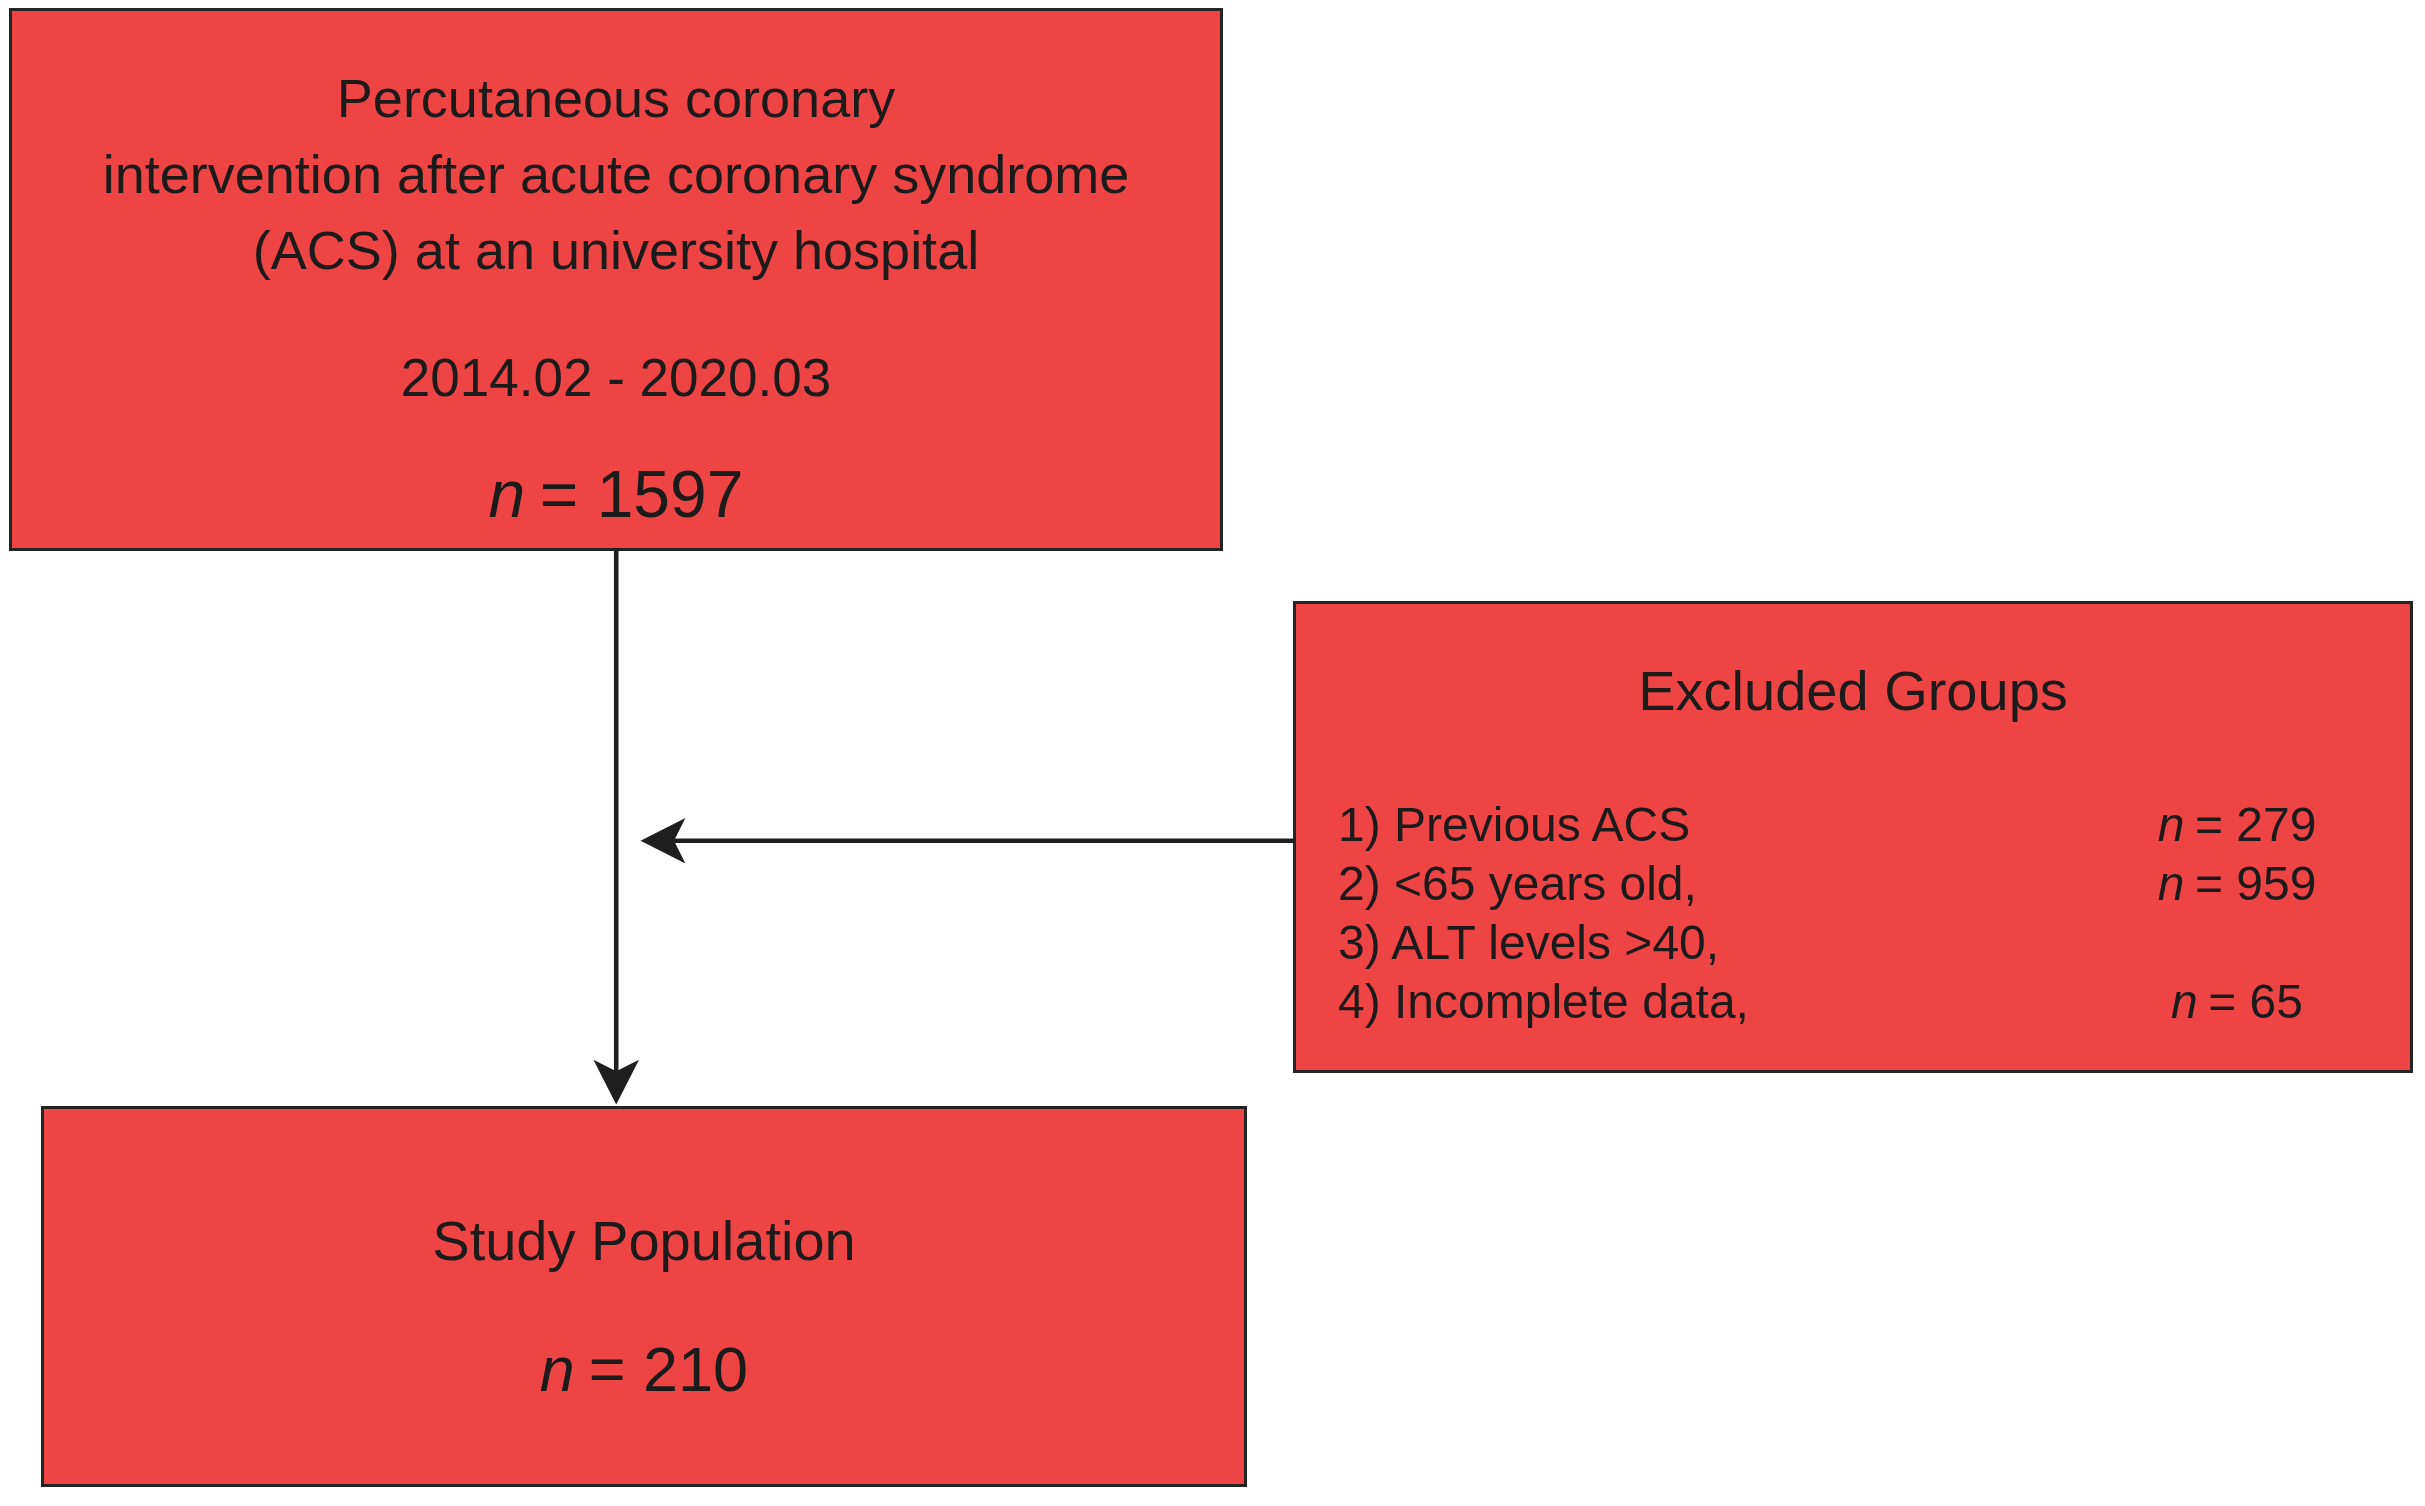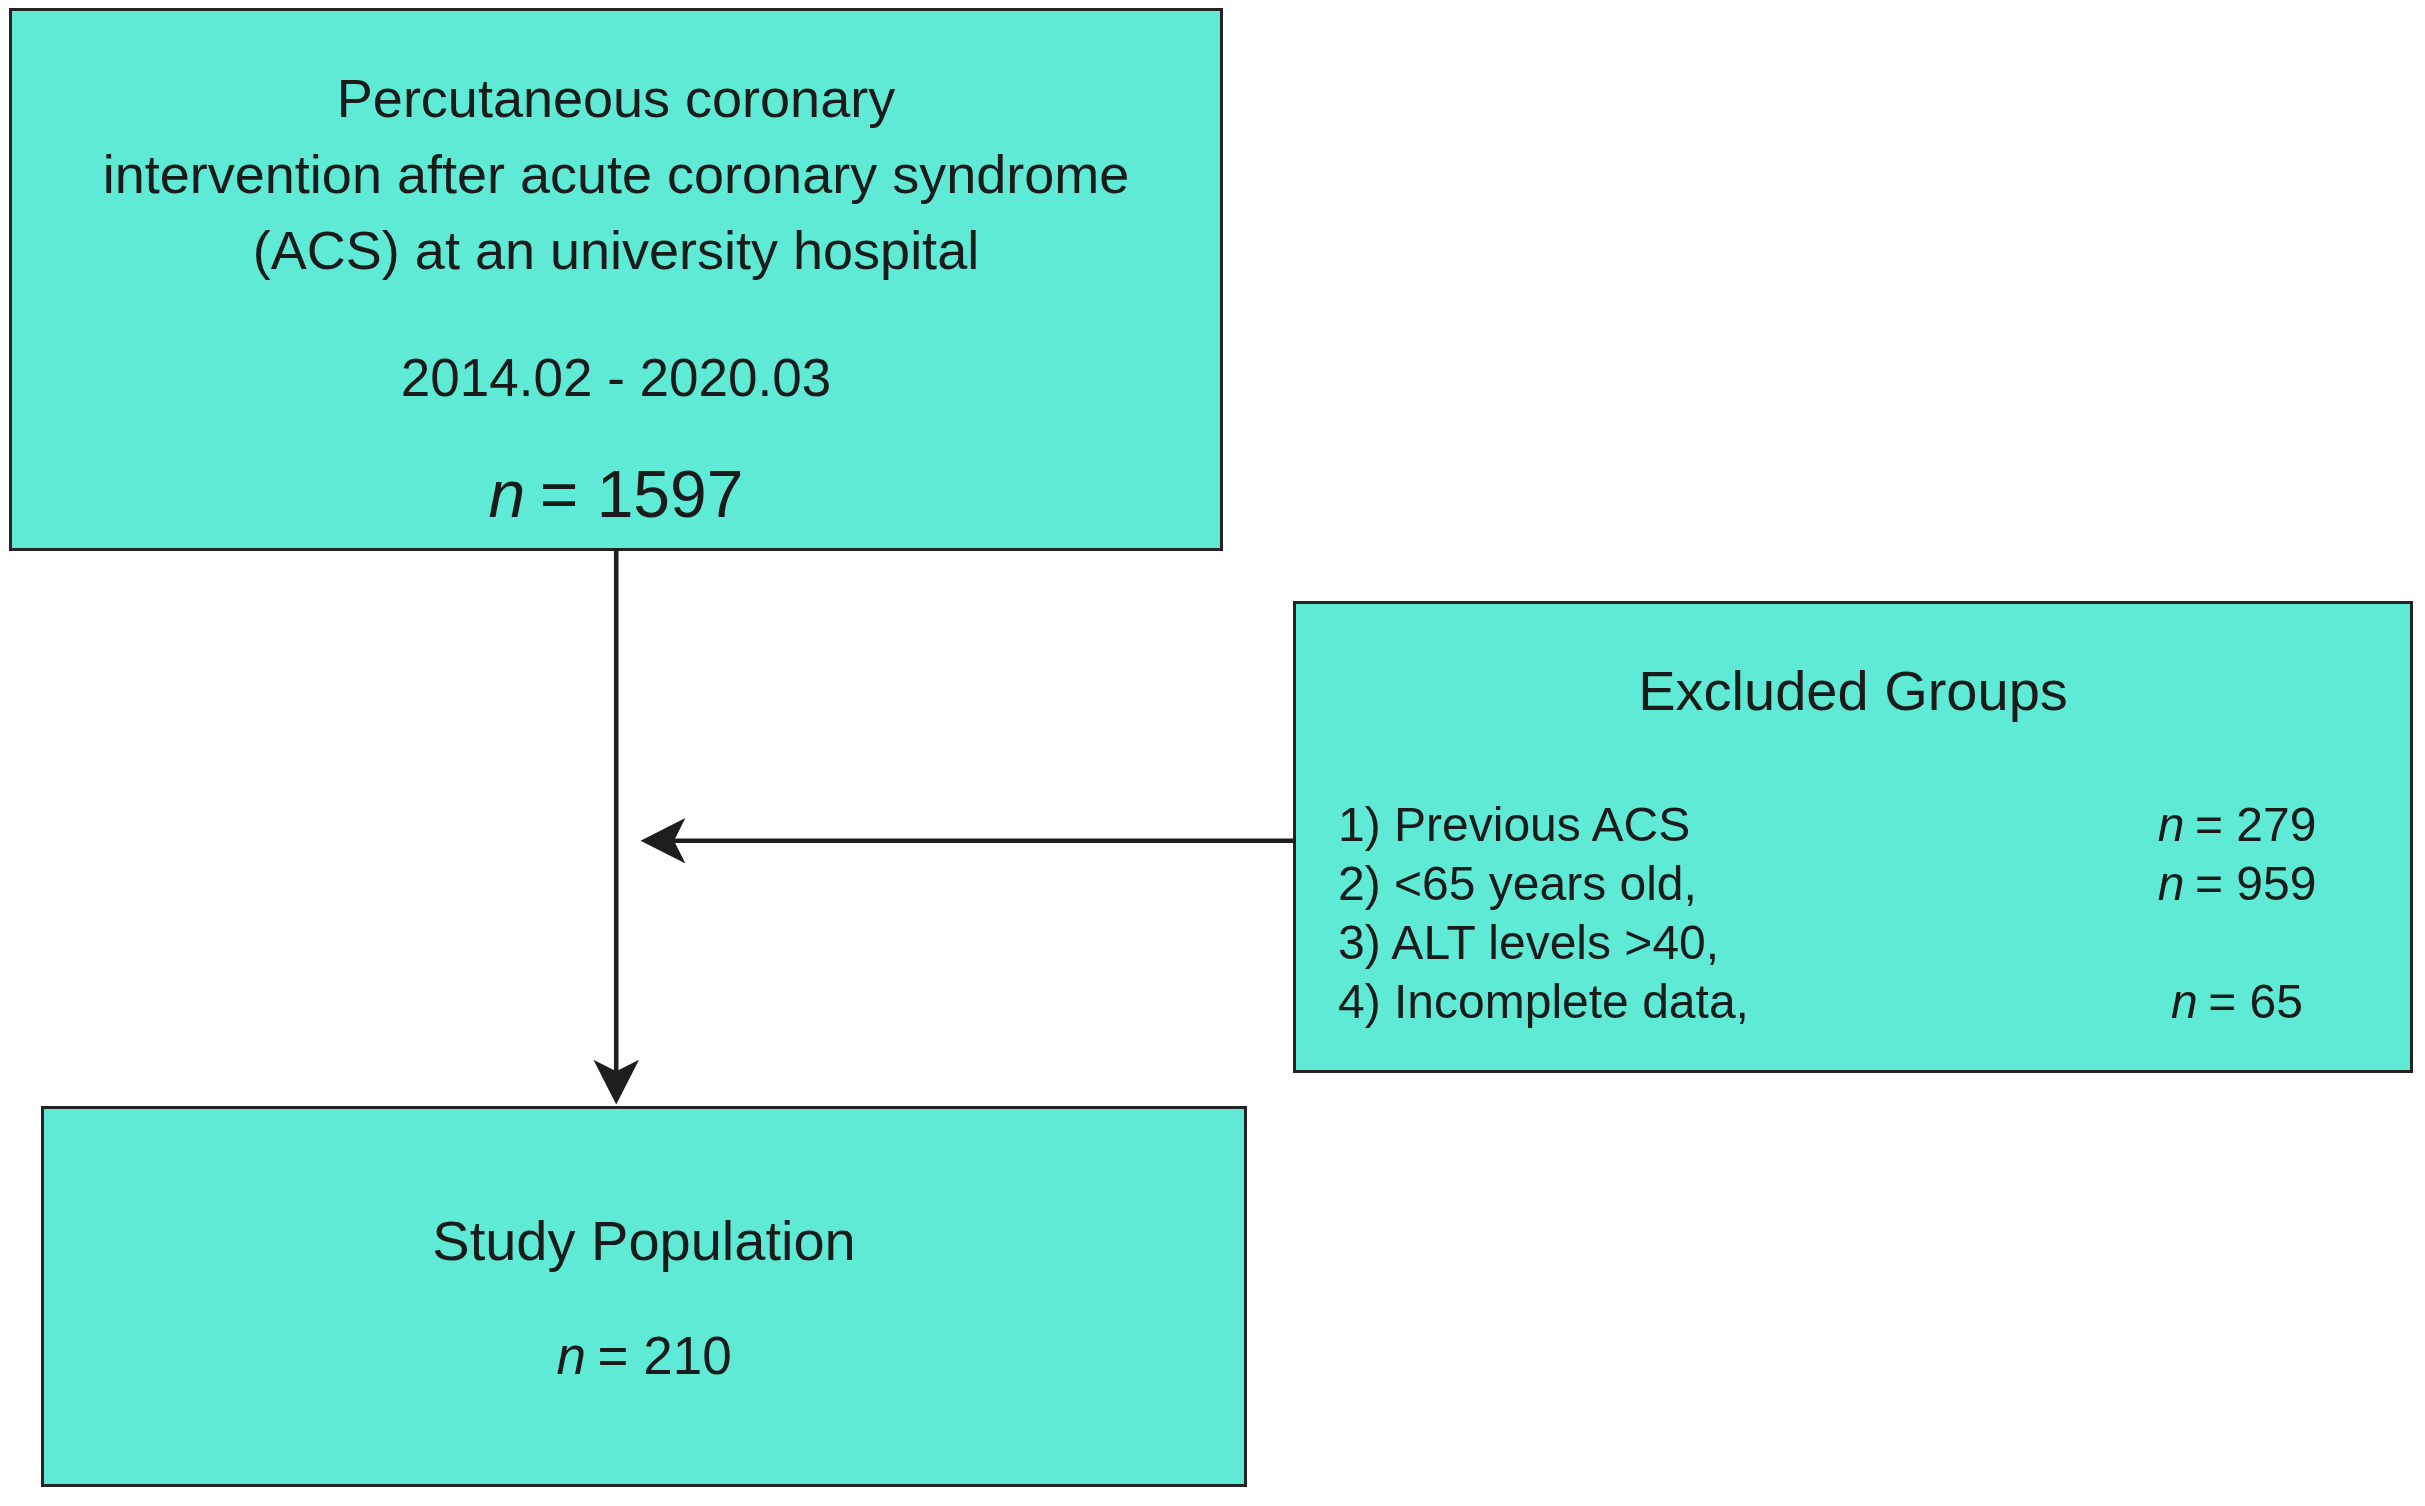--- a/index.html
+++ b/index.html
@@ -7,21 +7,21 @@
     width: 2426px; height: 1506px;
     position: relative;
     background: #ffffff;
     font-family: "Liberation Sans", "DejaVu Sans", sans-serif;
     color: #1b1b1b;
     overflow: hidden;
   }
   .box {
     position: absolute;
     border: 3.8px solid #242424;
-    background: #5eead4;
+    background: #ef4444;
     box-sizing: border-box;
   }
   #top-box     { left: 9px;   top: 7.6px;   width: 1214px; height: 543px; }
   #excluded-box{ left: 1293px; top: 601px;  width: 1120px; height: 472px; }
   #study-box   { left: 9px;   top: 1106px; width: 1206px; height: 381px; margin-left: 32px; }
 
   .centered-text { position: absolute; left: 0; right: 0; text-align: center; }
 
   
   .tb-title { top: 49px;  font-size: 54px; line-height: 76px; }
@@ -32,21 +32,21 @@
   
   .ex-title { top: 53px; font-size: 56px; line-height: 68px; }
   .ex-list  { position: absolute; top: 191px; left: 42px; right: 42px; }
   .ex-row   { display: flex; justify-content: space-between; align-items: baseline;
               font-size: 48px; line-height: 59px; }
   .ex-label { text-align: left; white-space: nowrap; }
   .ex-n     { width: 262px; text-align: center; white-space: nowrap; }
 
   
   .sb-title { top: 94px; font-size: 56px; line-height: 76px; }
-  .sb-n     { top: 209px; font-size: 53px; line-height: 76px; }
+  .sb-n     { top: 222px; font-size: 63px; line-height: 76px; }
 
   .nlab { font-style: italic; margin-right: 0.22em; }
 
   .arrows { position: absolute; left: 0; top: 0; pointer-events: none; }
   .arrows line    { stroke: #1e1e1e; stroke-width: 6; }
   .arrows polygon { fill: #1e1e1e; stroke: none; }
 </style>
 </head>
 <body>
 

